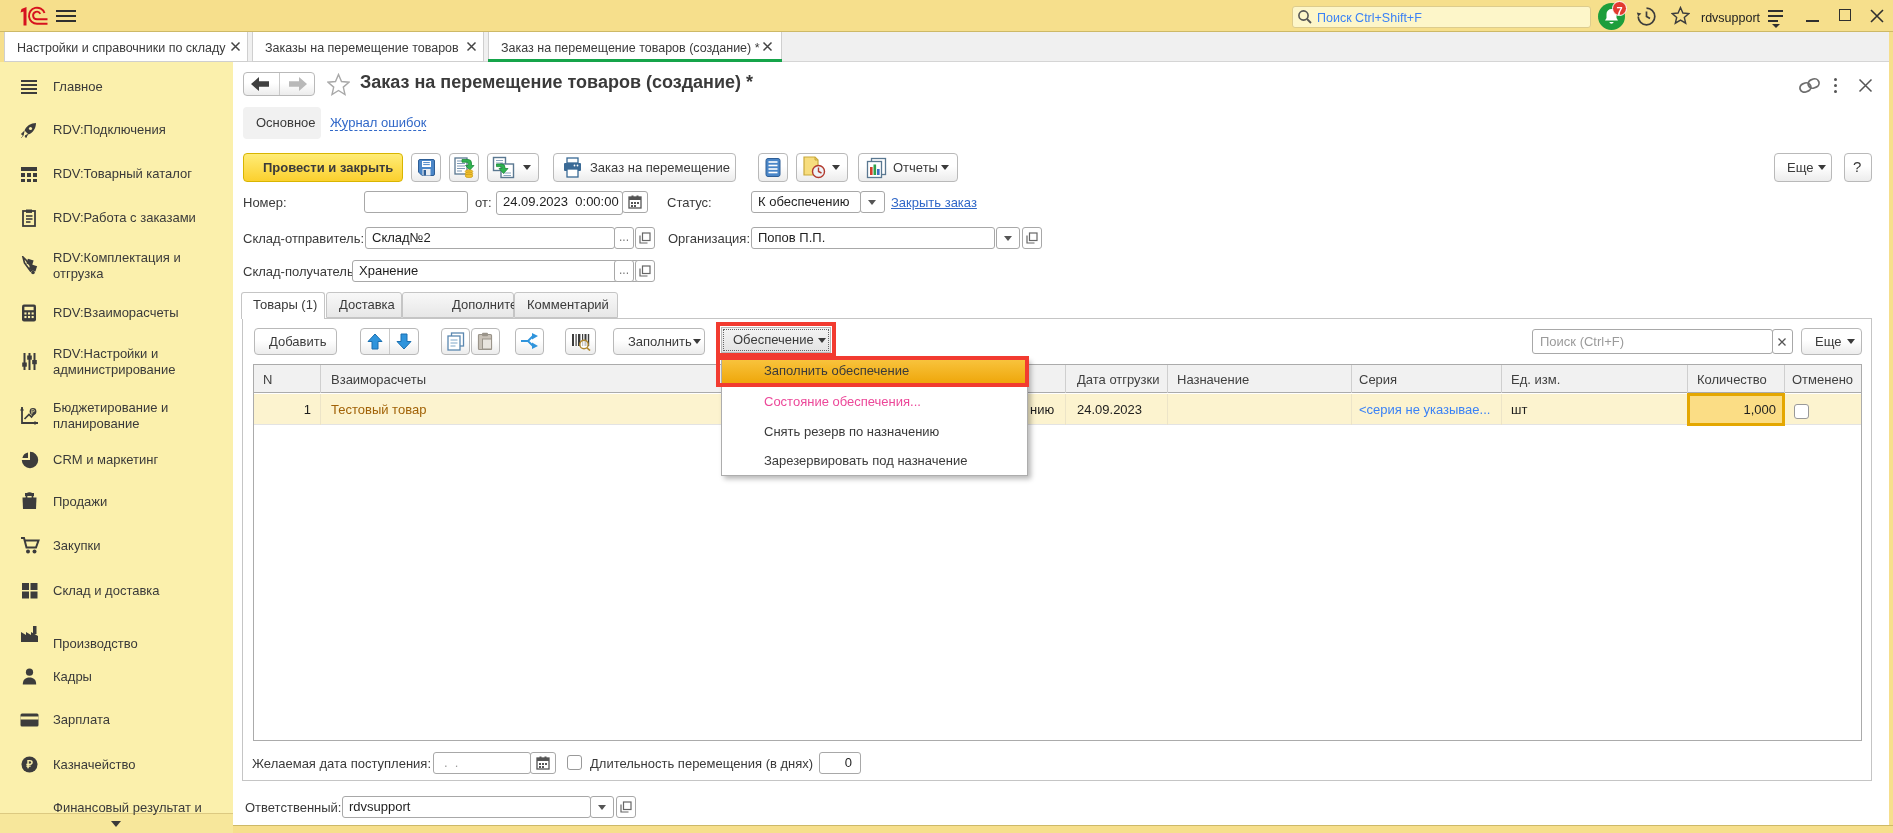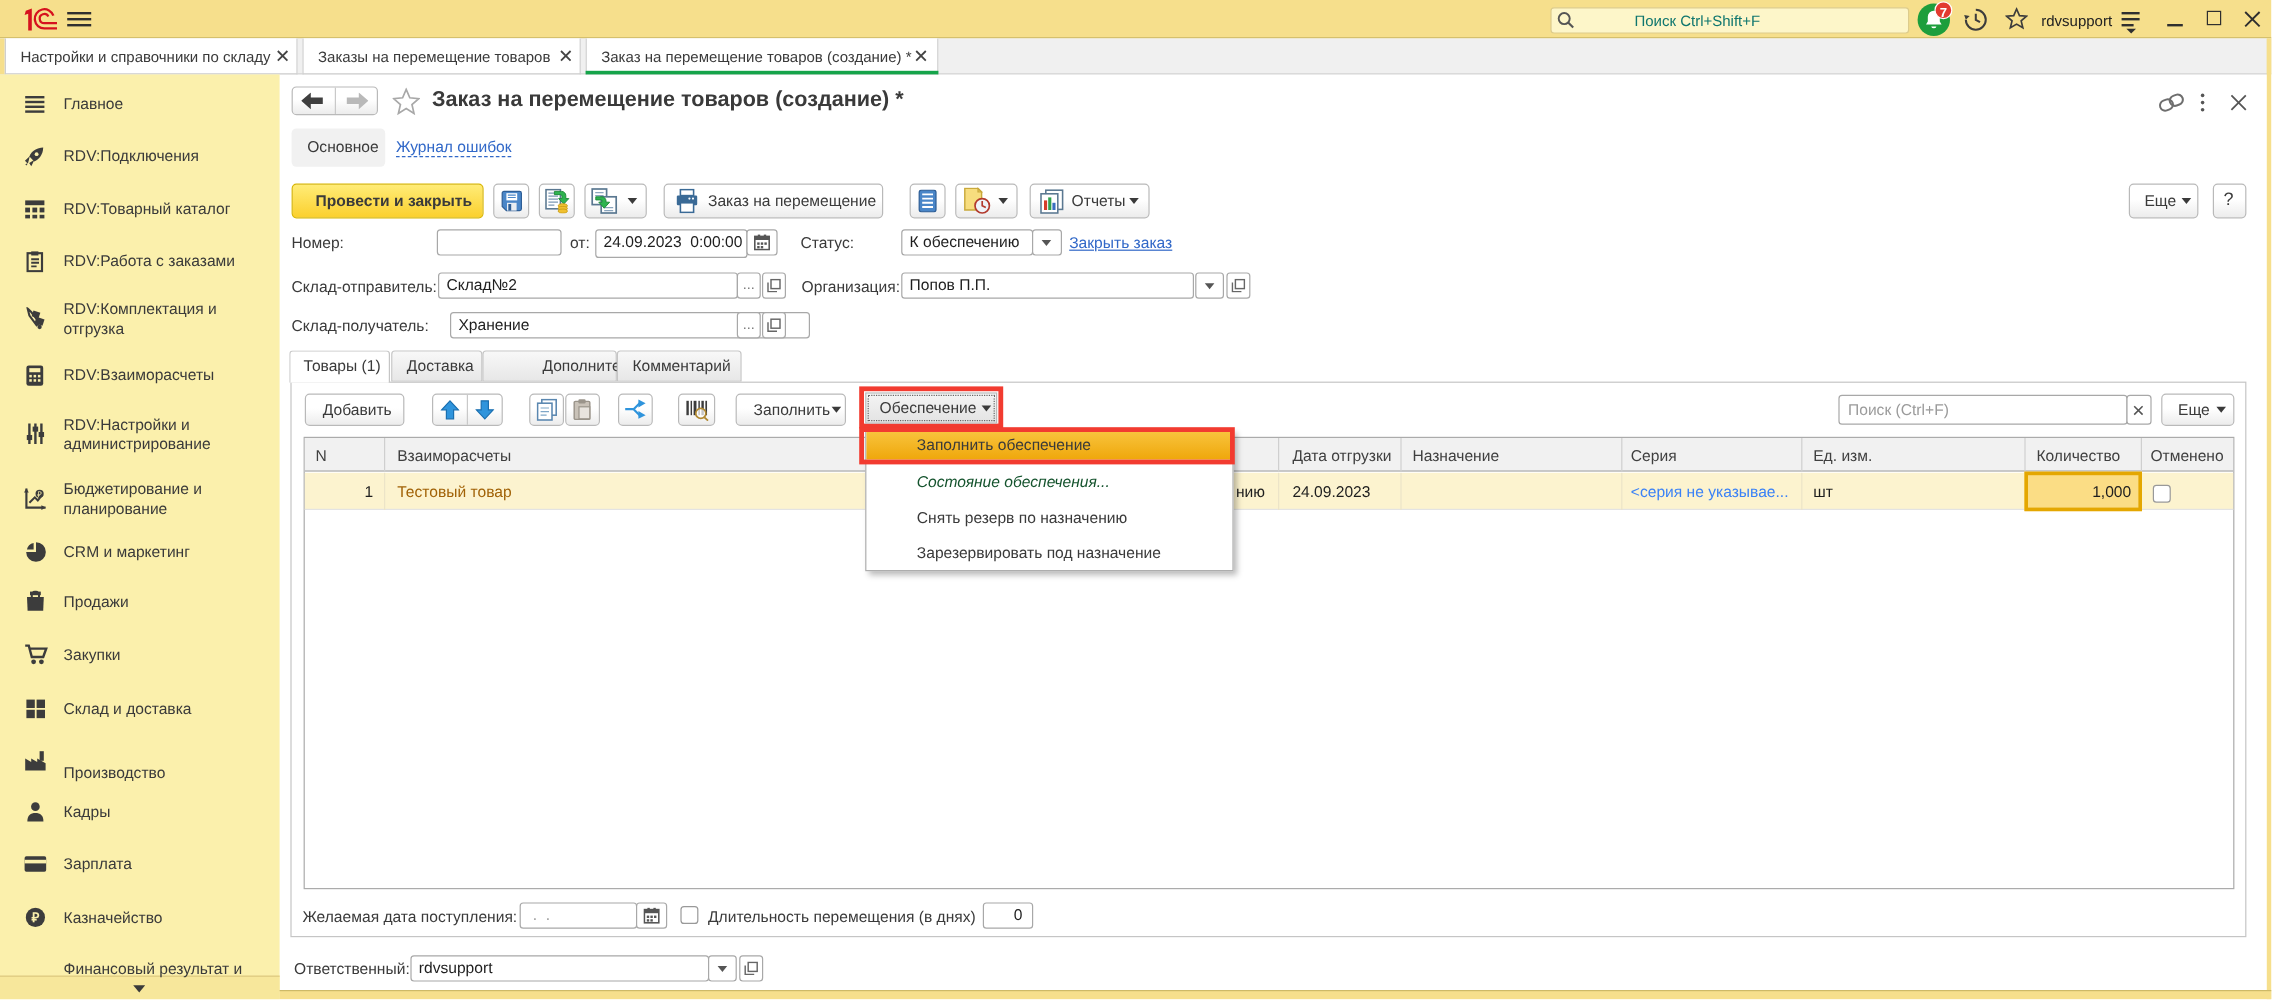--- a/index.html
+++ b/index.html
@@ -30,21 +30,21 @@
     <div style="height:2px;background:#2f2f2f;margin-bottom:3px;"></div>
     <div style="height:2px;background:#2f2f2f;margin-bottom:3px;"></div>
     <div style="height:2px;background:#2f2f2f;"></div>
   </div>
 
   <div class="abs" style="left:1292px;top:6px;width:299px;height:22px;background:#fdf6c9;border:1px solid #ddcc8c;border-radius:3px;"></div>
   <svg class="abs" style="left:1297px;top:9px;" width="16" height="16" viewBox="0 0 16 16">
       <circle cx="6.5" cy="6.5" r="4.6" fill="none" stroke="#555" stroke-width="1.6"></circle>
       <line x1="10" y1="10" x2="14" y2="14" stroke="#555" stroke-width="1.8"></line>
     </svg>
-  <div class="lbl" style="left:1362px;top:10px;font-size:12.5px;color:#0f766e;">Поиск Ctrl+Shift+F</div>
+  <div class="lbl" style="left:1317px;top:10px;font-size:12.5px;color:#3b82f6;">Поиск Ctrl+Shift+F</div>
 
   <div class="abs" style="left:1598px;top:3px;width:27px;height:27px;border-radius:50%;background:#1d9e3c;"></div>
   <svg class="abs" style="left:1603px;top:8px;" width="17" height="18" viewBox="0 0 17 18">
       <path d="M8.5 1 a5 5 0 0 1 5 5 l0 4 l1.5 2.5 l-13 0 L3.5 10 l0 -4 a5 5 0 0 1 5 -5z" fill="#fff"></path>
       <path d="M6.3 14 a2.3 2.3 0 0 0 4.4 0z" fill="#fff"></path>
     </svg>
   <div class="abs" style="left:1612px;top:1px;width:15px;height:15px;border-radius:50%;background:#e23a30;border:1px solid #fff;"></div>
   <div class="lbl" style="left:1616.5px;top:3px;font-size:11px;font-weight:bold;color:#fff;">7</div>
 
   <svg class="abs" style="left:1636px;top:6px;" width="21" height="21" viewBox="0 0 21 21">
@@ -388,21 +388,21 @@
   <div class="inp" style="left:751px;top:227px;width:244px;height:22px;line-height:20px;padding-left:6px;">Попов П.П.</div>
   <div class="sq" style="left:996px;top:227px;width:24px;height:22px;"></div>
   <div class="car abs" style="left:1004px;top:236px;border-top-color:#555;"></div>
   <div class="sq" style="left:1022px;top:227px;width:20px;height:22px;"></div>
   <svg class="abs" style="left:1026px;top:232px;" width="12" height="12" viewBox="0 0 12 12">
       <rect x="3.5" y="1" width="7.5" height="7.5" fill="none" stroke="#666" stroke-width="1.2"></rect>
       <path d="M1 3.5 L1 11 L8.5 11" fill="none" stroke="#666" stroke-width="1.2"></path>
     </svg>
 
   <div class="lbl" style="left:243px;top:264px;">Склад-получатель:</div>
-  <div class="inp" style="left:375px;top:260px;width:300px;height:22px;line-height:20px;padding-left:6px;">Хранение</div>
+  <div class="inp" style="left:352px;top:260px;width:300px;height:22px;line-height:20px;padding-left:6px;">Хранение</div>
   <div class="sq" style="left:614px;top:260px;width:20px;height:22px;font-size:12px;line-height:18px;color:#777;">...</div>
   <div class="sq" style="left:635px;top:260px;width:20px;height:22px;"></div>
   <svg class="abs" style="left:639px;top:265px;" width="12" height="12" viewBox="0 0 12 12">
       <rect x="3.5" y="1" width="7.5" height="7.5" fill="none" stroke="#666" stroke-width="1.2"></rect>
       <path d="M1 3.5 L1 11 L8.5 11" fill="none" stroke="#666" stroke-width="1.2"></path>
     </svg>
 
   <div class="abs" style="left:242px;top:318px;width:1630px;height:463px;border:1px solid #c5c5c5;background:#fff;"></div>
   <div class="abs" style="left:326px;top:292px;width:76px;height:26px;background:linear-gradient(#f8f8f8,#e7e7e7);border:1px solid #c5c5c5;border-radius:3px 3px 0 0;"></div>
   <div class="lbl" style="left:339px;top:297px;">Доставка</div>
@@ -511,21 +511,21 @@
   <div class="lbl" style="left:1359px;top:402px;color:#3b82f6;">&lt;серия не указывае...</div>
   <div class="lbl" style="left:1511px;top:402px;color:#1e1e1e;">шт</div>
   <div class="abs" style="left:1687px;top:393px;width:98px;height:33px;background:#fbdd85;border:3px solid #e4a701;"></div>
   <div class="lbl" style="left:1700px;top:402px;width:76px;text-align:right;color:#1e1e1e;">1,000</div>
   <div class="abs" style="left:1794px;top:404px;width:15px;height:15px;background:#fff;border:1px solid #999;border-radius:3px;"></div>
 
   <div class="abs" style="left:721px;top:358px;width:307px;height:118px;background:#fff;border:1px solid #adadad;box-shadow:3px 3px 5px rgba(0,0,0,0.28);"></div>
   <div class="abs" style="left:722px;top:360px;width:305px;height:23px;background:linear-gradient(#f8c33c,#efa70b);"></div>
   <div class="lbl" style="left:764px;top:363px;">Заполнить обеспечение</div>
   <div class="abs" style="left:716px;top:356px;width:313px;height:31px;border:4px solid #f23b30;"></div>
-  <div class="lbl" style="left:764px;top:394px;color:#14532d;font-style:italic;">Состояние обеспечения...</div>
+  <div class="lbl" style="left:764px;top:394px;color:#ec4899;">Состояние обеспечения...</div>
   <div class="lbl" style="left:764px;top:424px;">Снять резерв по назначению</div>
   <div class="lbl" style="left:764px;top:453px;">Зарезервировать под назначение</div>
 
   <div class="lbl" style="left:252px;top:756px;">Желаемая дата поступления:</div>
   <div class="inp" style="left:433px;top:752px;width:98px;height:22px;line-height:20px;padding-left:10px;color:#9b9b9b;">.&nbsp; .</div>
   <div class="sq" style="left:530px;top:752px;width:26px;height:22px;"></div>
   <svg class="abs" style="left:536px;top:756px;" width="14" height="14" viewBox="0 0 14 14">
       <rect x="1" y="2" width="12" height="11" fill="none" stroke="#555" stroke-width="1.3"></rect>
       <rect x="1" y="2" width="12" height="3" fill="#555"></rect>
       <rect x="3.5" y="0.5" width="2" height="3" fill="#555"></rect>

